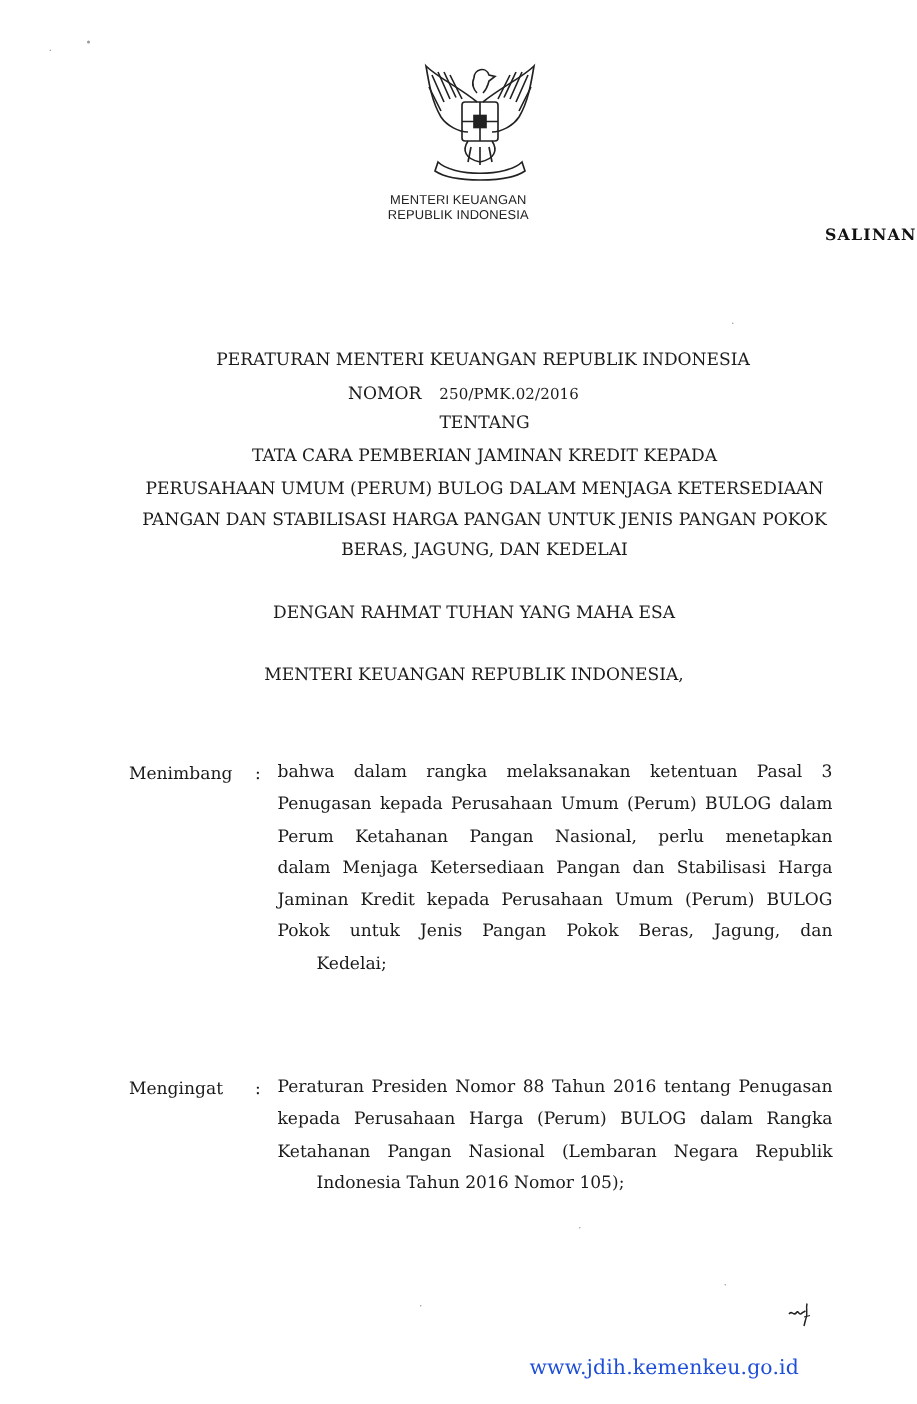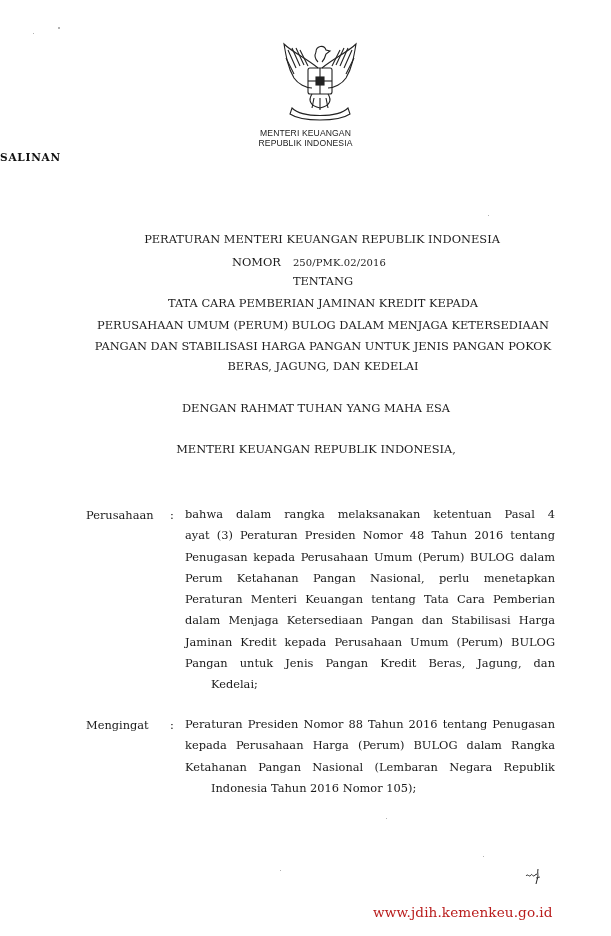--- a/index.html
+++ b/index.html
@@ -12,21 +12,21 @@
 
   .emblem { position: absolute; left: 278px; top: 38px; width: 84px; height: 86px; }
 
   .inst-line {
     position: absolute; left: 0; width: 611px; text-align: center;
     font-family: "Liberation Sans", "DejaVu Sans", sans-serif;
     font-size: 8.6px; letter-spacing: 0.1px; color: #222;
     line-height: 10px;
   }
   .salinan {
-    position: absolute; left: 0; width: 611px; text-align: left;
+    position: absolute; left: 0; width: 611px; text-align: right;
     font-family: "DejaVu Serif", serif; font-weight: bold;
     font-size: 10.5px; letter-spacing: 0.8px; color: #111;
   }
 
   .ctr {
     position: absolute; left: 0; width: 640px; text-align: center;
     font-size: 11.4px; line-height: 14px; white-space: nowrap;
     font-family: "DejaVu Serif", serif; color: #1c1c1c;
   }
   .nomor {
@@ -40,21 +40,21 @@
     position: absolute; left: 185px; width: 370px;
     font-size: 11.4px; line-height: 21.3px; text-align: justify;
     text-align-last: left;
   }
   .para .ln { display: block; text-align: justify; text-align-last: justify; white-space: nowrap; }
   .para .ln.last { text-align-last: left; margin-left: 26px; }
 
   .footer-link {
     position: absolute; left: 353px; top: 904px;
     font-family: "DejaVu Serif", serif; font-size: 13.6px;
-    color: #b91c1c; text-decoration: none; letter-spacing: 0.1px; margin-left: 20px;
+    color: #1d4ed8; text-decoration: none; letter-spacing: 0.1px;
   }
   .paraf { position: absolute; left: 525px; top: 866px; width: 20px; height: 20px; }
   .speck { position: absolute; width: 2px; height: 2px; background: #999; border-radius: 1px; }
 </style>
 </head>
 <body>
 
 <div class="page">
 
   <svg class="emblem" viewBox="0 0 84 86">
@@ -91,31 +91,29 @@
   </div>
   <div class="ctr" style="top:274px; width:646px">TENTANG</div>
   <div class="ctr" style="top:296px; width:646px">TATA CARA PEMBERIAN JAMINAN KREDIT KEPADA</div>
   <div class="ctr" style="top:318px; width:646px">PERUSAHAAN UMUM (PERUM) BULOG DALAM MENJAGA KETERSEDIAAN</div>
   <div class="ctr" style="top:339px; width:646px">PANGAN DAN STABILISASI HARGA PANGAN UNTUK JENIS PANGAN POKOK</div>
   <div class="ctr" style="top:359px; width:646px">BERAS, JAGUNG, DAN KEDELAI</div>
 
   <div class="ctr" style="top:401px; width:632px">DENGAN RAHMAT TUHAN YANG MAHA ESA</div>
   <div class="ctr" style="top:442px; width:632px">MENTERI KEUANGAN REPUBLIK INDONESIA,</div>
 
-  <div class="lbl" style="top:508px">Perusahaan</div>
+  <div class="lbl" style="top:508px">Menimbang</div>
   <div class="colon" style="top:508px">:</div>
   <div class="para" style="top:504px">
-    <span class="ln">bahwa dalam rangka melaksanakan ketentuan Pasal 4</span>
-    <span class="ln">ayat (3) Peraturan Presiden Nomor 48 Tahun 2016 tentang</span>
+    <span class="ln">bahwa dalam rangka melaksanakan ketentuan Pasal 3</span>
     <span class="ln">Penugasan kepada Perusahaan Umum (Perum) BULOG dalam</span>
     <span class="ln">Perum Ketahanan Pangan Nasional, perlu menetapkan</span>
-    <span class="ln">Peraturan Menteri Keuangan tentang Tata Cara Pemberian</span>
     <span class="ln">dalam Menjaga Ketersediaan Pangan dan Stabilisasi Harga</span>
     <span class="ln">Jaminan Kredit kepada Perusahaan Umum (Perum) BULOG</span>
-    <span class="ln">Pangan untuk Jenis Pangan Kredit Beras, Jagung, dan</span>
+    <span class="ln">Pokok untuk Jenis Pangan Pokok Beras, Jagung, dan</span>
     <span class="ln last">Kedelai;</span>
   </div>
 
   <div class="lbl" style="top:718px">Mengingat</div>
   <div class="colon" style="top:718px">:</div>
   <div class="para" style="top:714px">
     <span class="ln">Peraturan Presiden Nomor 88 Tahun 2016 tentang Penugasan</span>
     <span class="ln">kepada Perusahaan Harga (Perum) BULOG dalam Rangka</span>
     <span class="ln">Ketahanan Pangan Nasional (Lembaran Negara Republik</span>
     <span class="ln last">Indonesia Tahun 2016 Nomor 105);</span>

